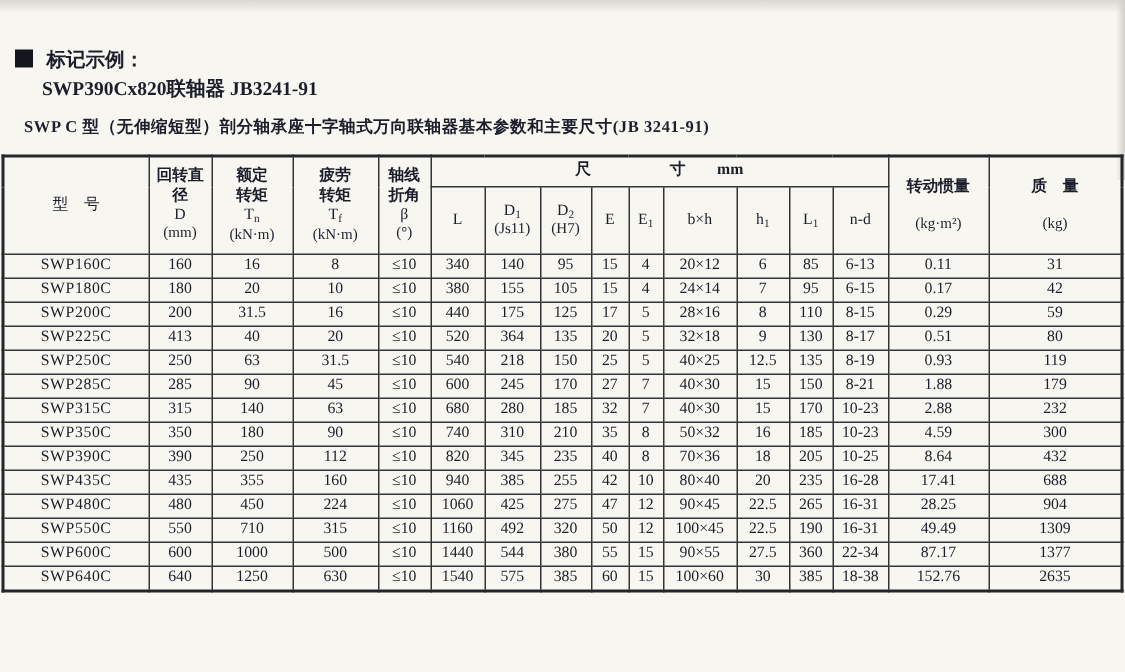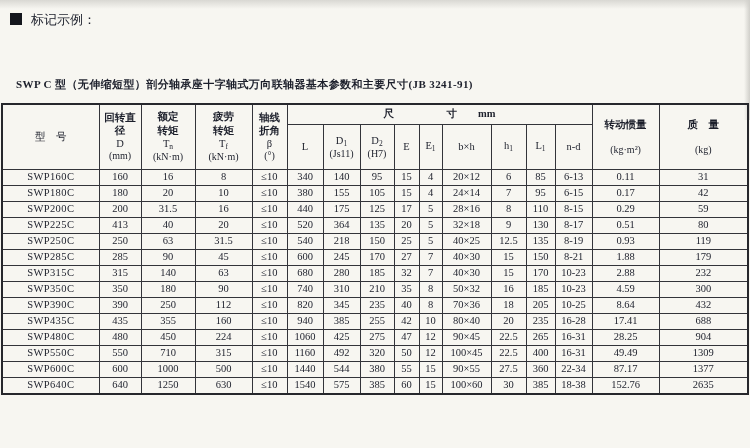--- a/index.html
+++ b/index.html
@@ -7,21 +7,21 @@
     width:750px;height:448px;overflow:hidden;position:relative;
     background:#f7f6f1;color:#1c1f2b;
     font-family:"Liberation Serif","DejaVu Serif",serif;
   }
   .page{position:absolute;inset:0;}
   .scan-top{position:absolute;top:0;left:0;right:0;height:9px;
     background:linear-gradient(#d9d8d3,rgba(247,246,241,0));}
   .scan-right{position:absolute;top:0;right:0;width:6px;height:120px;
     background:linear-gradient(to left,#d0cfca,rgba(247,246,241,0));}
 
-  .intro{position:absolute;top:10px;left:10px;font-weight:normal;font-size:13px;line-height:19px;}
+  .intro{position:absolute;top:30px;left:10px;font-weight:bold;font-size:13px;line-height:19px;}
   .intro .row2,.intro .row3{margin-left:18px;}
   .sq{display:inline-block;width:12px;height:12px;background:#14161d;margin-right:9px;vertical-align:-1px;}
 
   .title{position:absolute;top:77px;left:16px;margin:0;font-size:11px;font-weight:bold;letter-spacing:.4px;white-space:nowrap;}
 
   table.spec{
     position:absolute;top:103px;left:1px;width:747px;
     border-collapse:collapse;table-layout:fixed;
     font-size:10.5px;text-align:center;
     border:2px solid #26272c;
@@ -40,20 +40,21 @@
 </style>
 </head>
 <body>
 
 <div class="page">
   <div class="scan-top"></div>
   <div class="scan-right"></div>
 
   <div class="intro">
     <div class="row1"><span class="sq"></span><span>标记示例：</span></div>
+    <div class="row3">SWP390Cx820联轴器 JB3241-91</div>
   </div>
 
   <h1 class="title">SWP C 型（无伸缩短型）剖分轴承座十字轴式万向联轴器基本参数和主要尺寸(JB 3241-91)</h1>
 
   <table class="spec">
     <colgroup>
       <col style="width:97px">
         <col style="width:42px">
         <col style="width:54px">
         <col style="width:57px">
@@ -329,21 +330,21 @@
           <td>710</td>
           <td>315</td>
           <td>≤10</td>
           <td>1160</td>
           <td>492</td>
           <td>320</td>
           <td>50</td>
           <td>12</td>
           <td>100×45</td>
           <td>22.5</td>
-          <td>400</td>
+          <td>190</td>
           <td>16-31</td>
           <td>49.49</td>
           <td>1309</td>
         </tr>
         <tr>
           <td>SWP600C</td>
           <td>600</td>
           <td>1000</td>
           <td>500</td>
           <td>≤10</td>

